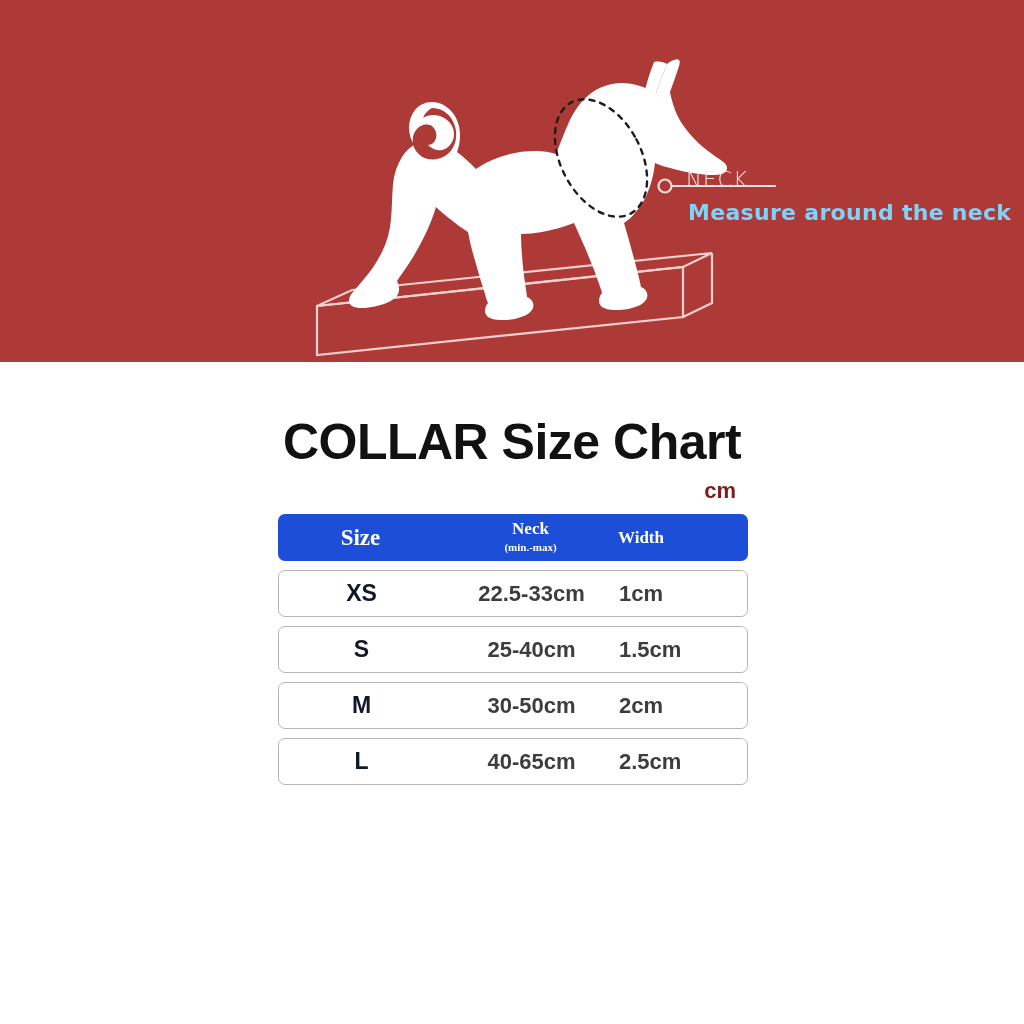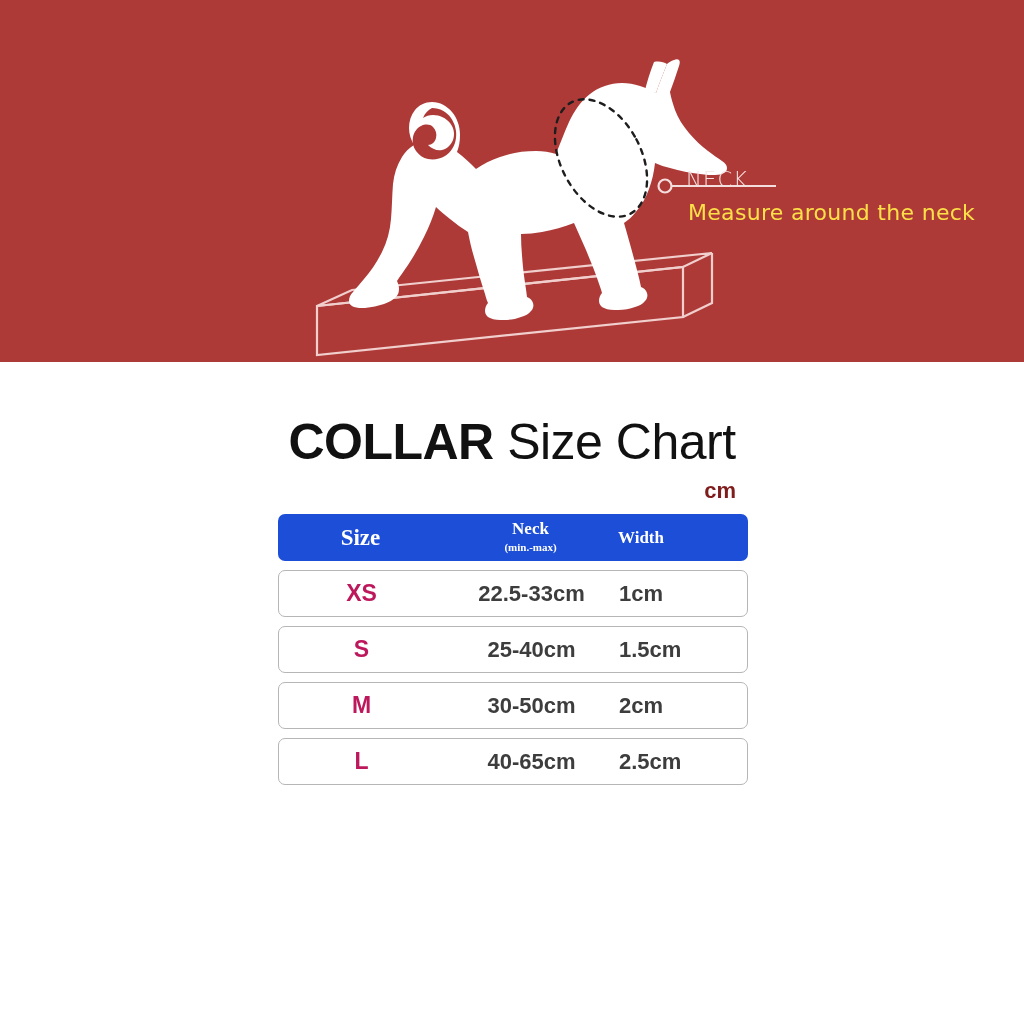--- a/index.html
+++ b/index.html
@@ -43,43 +43,43 @@
     font-size: 21px;
     letter-spacing: 1.2px;
     font-family: "DejaVu Sans", sans-serif;
     font-weight: 300;
     white-space: nowrap;
   }
   .neck-sub {
     position: absolute;
     left: 688px;
     top: 200px;
-    color: #fde047;
+    color: #7dd3fc;
     font-size: 22px;
-    font-weight: 400;
+    font-weight: 700;
     letter-spacing: 0.3px;
     font-family: "DejaVu Sans", sans-serif;
     white-space: nowrap;
   }
 
   
   #title {
     position: absolute;
     left: 0;
     top: 414px;
     width: 1024px;
     text-align: center;
     font-size: 50px;
     line-height: 56px;
     color: #111111;
     letter-spacing: -0.5px;
     white-space: nowrap;
   }
   #title .t-bold { font-weight: 700; }
-  #title .t-reg  { font-weight: 400; }
+  #title .t-reg  { font-weight: 700; }
 
   #unit {
     position: absolute;
     left: 0;
     top: 478px;
     width: 736px;
     text-align: right;
     font-size: 22px;
     font-weight: 700;
     color: #7f1d1d;
@@ -113,21 +113,21 @@
   }
   .c-size  { width: 165px; text-align: center; }
   .c-neck  { width: 175px; text-align: center; }
   .c-width { width: 128px; }
 
   .trow.head .c-size  { font-size: 23px; font-weight: 700; }
   .trow.head .c-neck  { font-size: 17px; font-weight: 700; line-height: 19px; }
   .trow.head .c-neck .sub { display: block; font-size: 11px; font-weight: 700; }
   .trow.head .c-width { font-size: 17px; font-weight: 700; }
 
-  .trow.body .c-size  { font-size: 23px; font-weight: 700; color: #be185d; }
+  .trow.body .c-size  { font-size: 23px; font-weight: 700; color: #0f172a; }
   .trow.body .c-neck  { font-size: 22px; font-weight: 600; color: #3d3d3d; }
   .trow.body .c-width { font-size: 22px; font-weight: 600; color: #3d3d3d; }
 
   
   #note {
     position: absolute;
     left: 0;
     top: 932px;
     width: 1024px;
     text-align: center;

